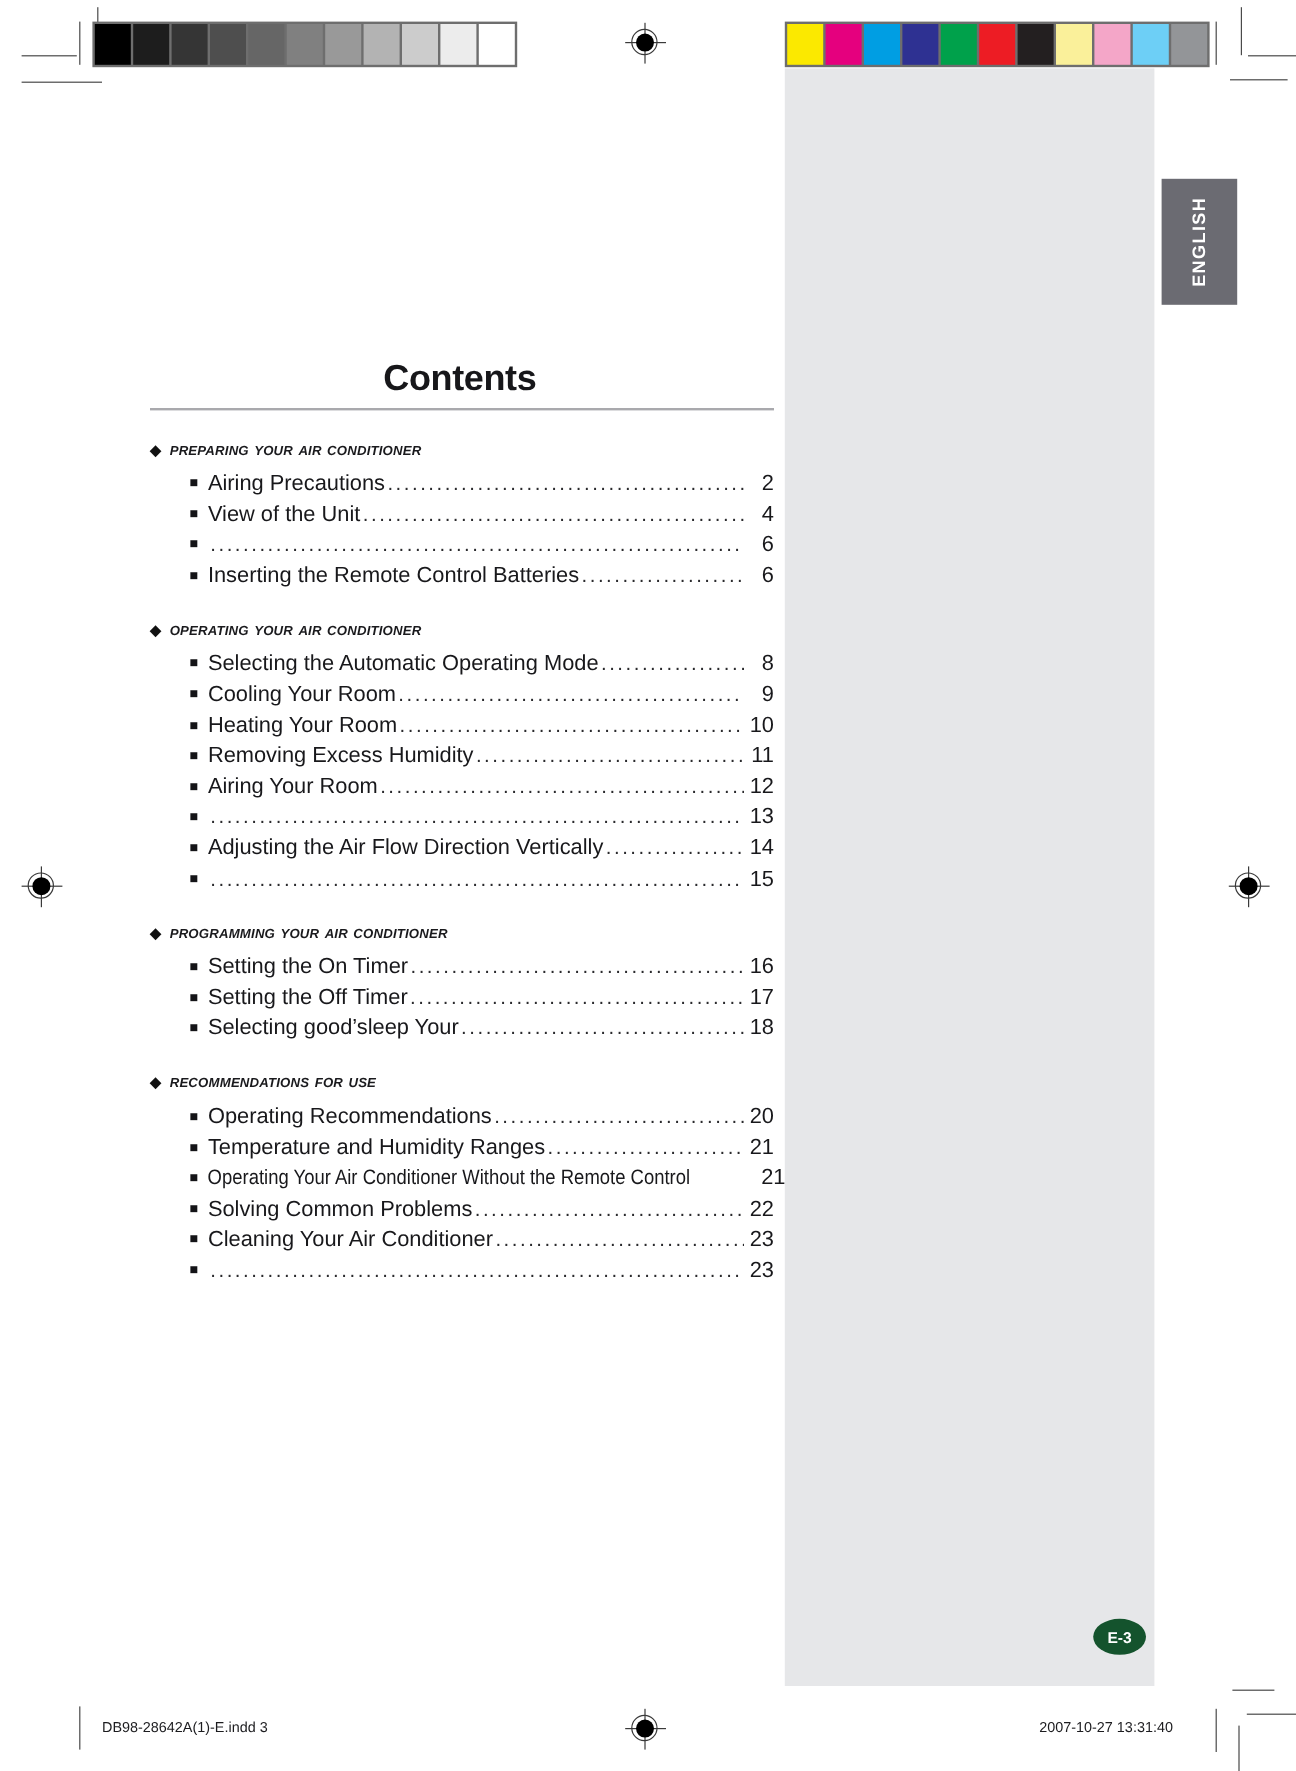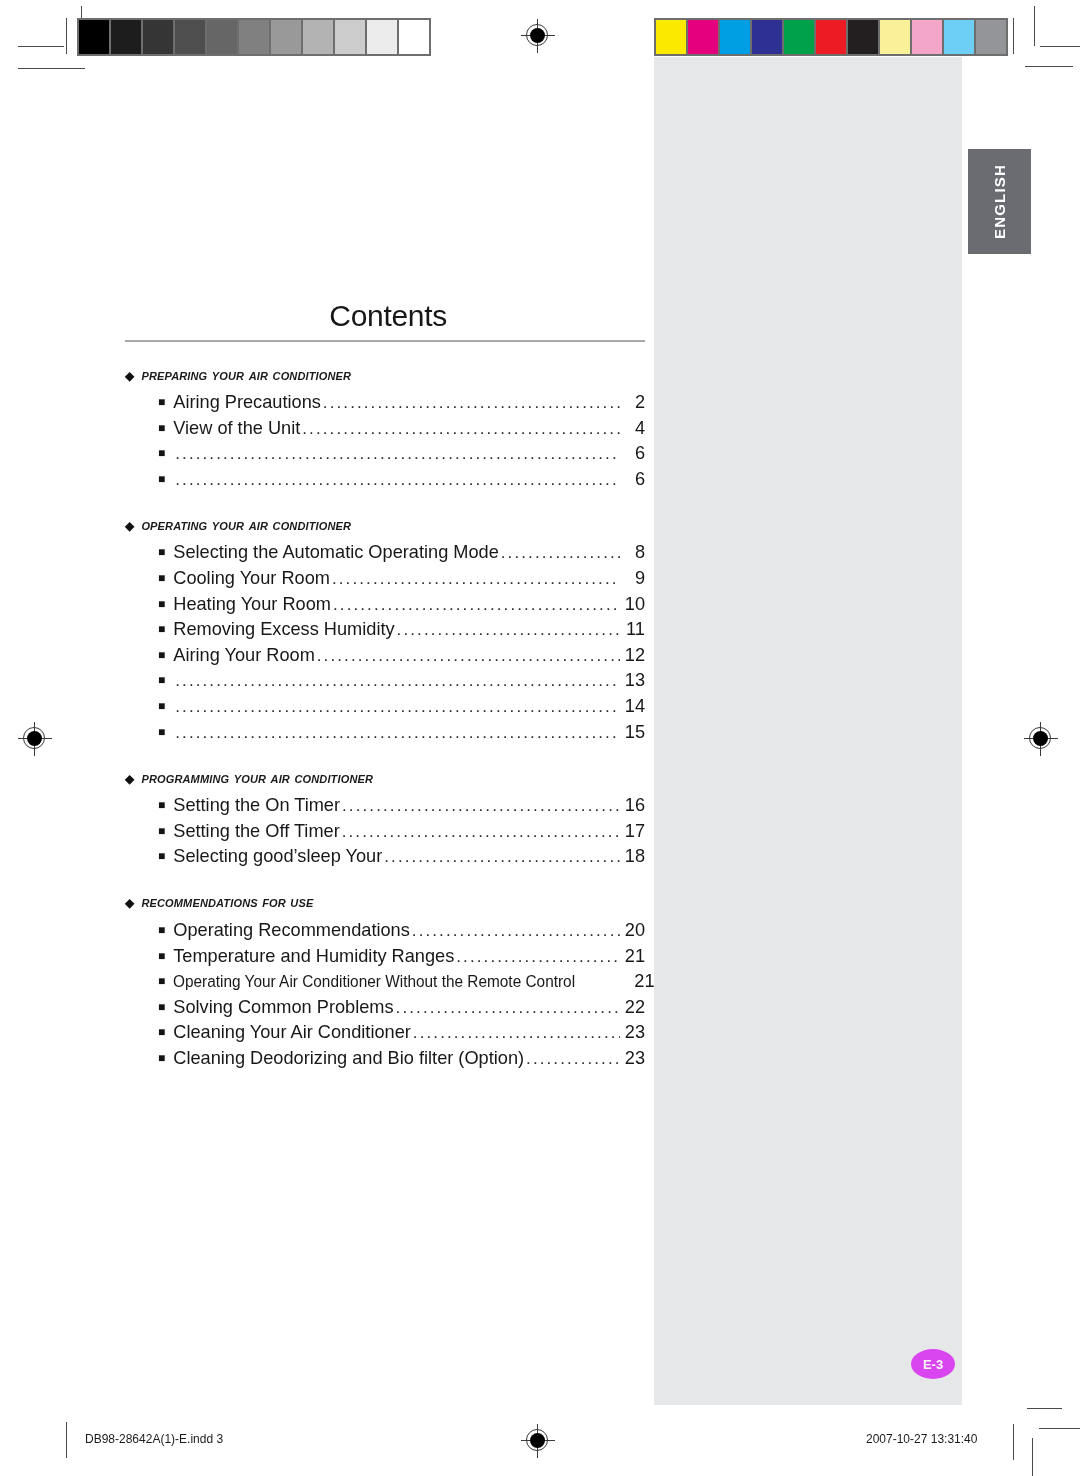--- a/index.html
+++ b/index.html
@@ -80,40 +80,40 @@
     white-space: nowrap;
     font-size: 15px;
     font-weight: bold;
     letter-spacing: 1.2px;
   }
 
   .page-badge {
     position: absolute;
     left: 911px; top: 1349px;
     width: 44px; height: 30px;
-    background: #d946ef;
+    background: #14532d;
     border-radius: 50%;
     color: #ffffff;
     font-size: 13px;
     font-weight: bold;
     display: flex;
     align-items: center;
     justify-content: center;
   }
 
   
   .contents {
     position: absolute;
     left: 125px; top: 300px;
     width: 520px;
   }
   .contents-title {
     text-align: right;
     font-size: 30px;
-    font-weight: normal;
+    font-weight: bold;
     color: #17171a;
     letter-spacing: -0.3px;
     padding-right: 198px;
     line-height: 1.05;
   }
   .title-rule {
     margin-top: 8px;
     height: 2px;
     background: #a9a9ad;
   }
@@ -298,20 +298,21 @@
           <span class="leader">.........................................................................................</span>
           <span class="pg">4</span>
         </div>
         <div class="toc-row">
           <span class="sq">■</span>
           <span class="leader">.........................................................................................</span>
           <span class="pg">6</span>
         </div>
         <div class="toc-row">
           <span class="sq">■</span>
+          <span class="label">Inserting the Remote Control Batteries</span>
           <span class="leader">.........................................................................................</span>
           <span class="pg">6</span>
         </div>
       </div>
       <div class="toc-section">
         <div class="section-head">
           <span class="diamond">◆</span>
           <span class="caps">OPERATING YOUR AIR CONDITIONER</span>
         </div>
         <div class="toc-row">
@@ -344,20 +345,21 @@
           <span class="leader">.........................................................................................</span>
           <span class="pg">12</span>
         </div>
         <div class="toc-row">
           <span class="sq">■</span>
           <span class="leader">.........................................................................................</span>
           <span class="pg">13</span>
         </div>
         <div class="toc-row">
           <span class="sq">■</span>
+          <span class="label">Adjusting the Air Flow Direction Vertically</span>
           <span class="leader">.........................................................................................</span>
           <span class="pg">14</span>
         </div>
         <div class="toc-row">
           <span class="sq">■</span>
           <span class="leader">.........................................................................................</span>
           <span class="pg">15</span>
         </div>
       </div>
       <div class="toc-section">
@@ -414,21 +416,20 @@
           <span class="pg">22</span>
         </div>
         <div class="toc-row">
           <span class="sq">■</span>
           <span class="label">Cleaning Your Air Conditioner</span>
           <span class="leader">.........................................................................................</span>
           <span class="pg">23</span>
         </div>
         <div class="toc-row">
           <span class="sq">■</span>
-          <span class="label">Cleaning Deodorizing and Bio filter (Option)</span>
           <span class="leader">.........................................................................................</span>
           <span class="pg">23</span>
         </div>
       </div>
     </div>
 </div>
 
 <div class="footer-text" id="footer-file">DB98-28642A(1)-E.indd   3</div>
 <div class="footer-text" id="footer-date">2007-10-27   13:31:40</div>
 

